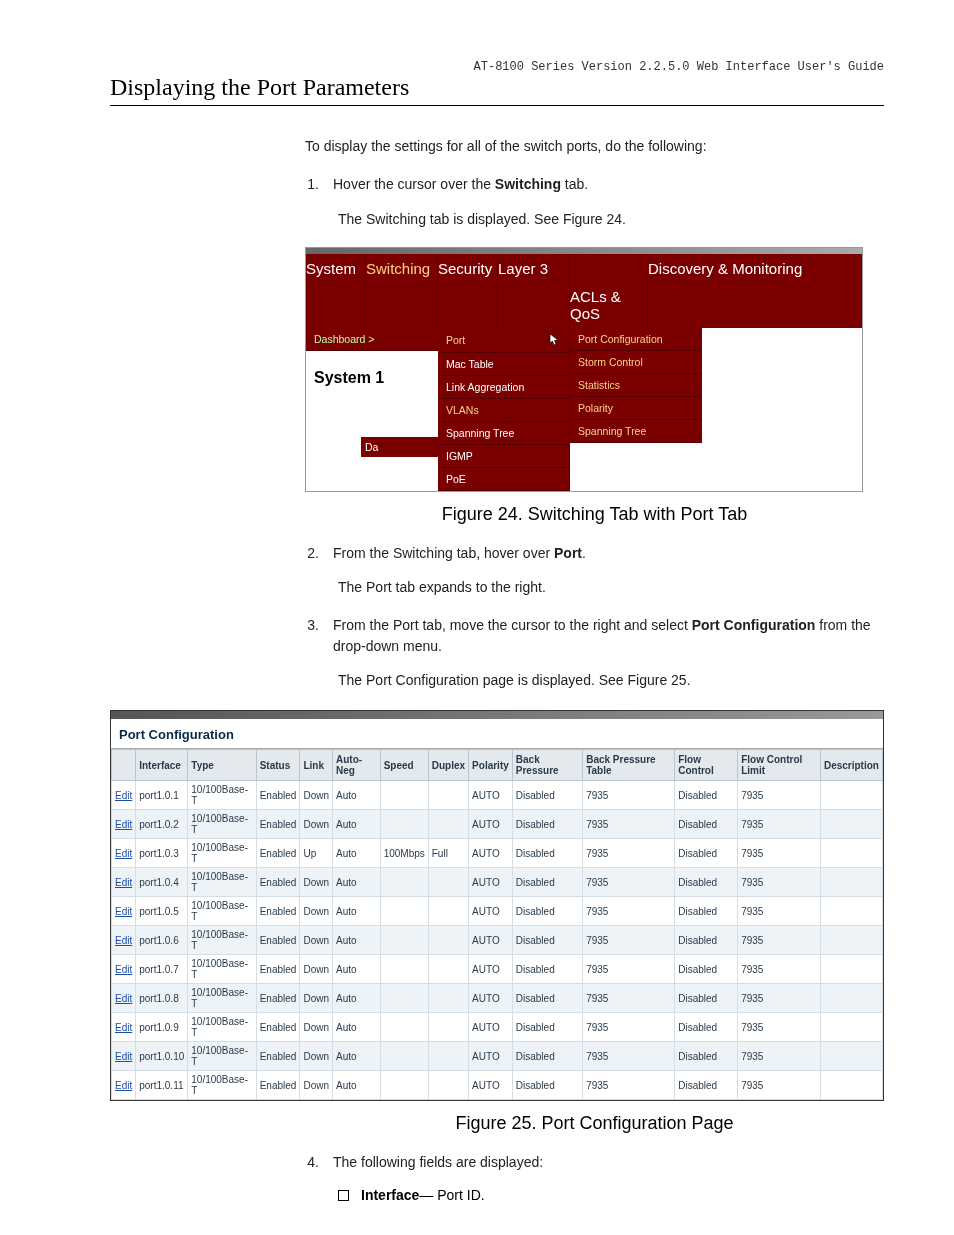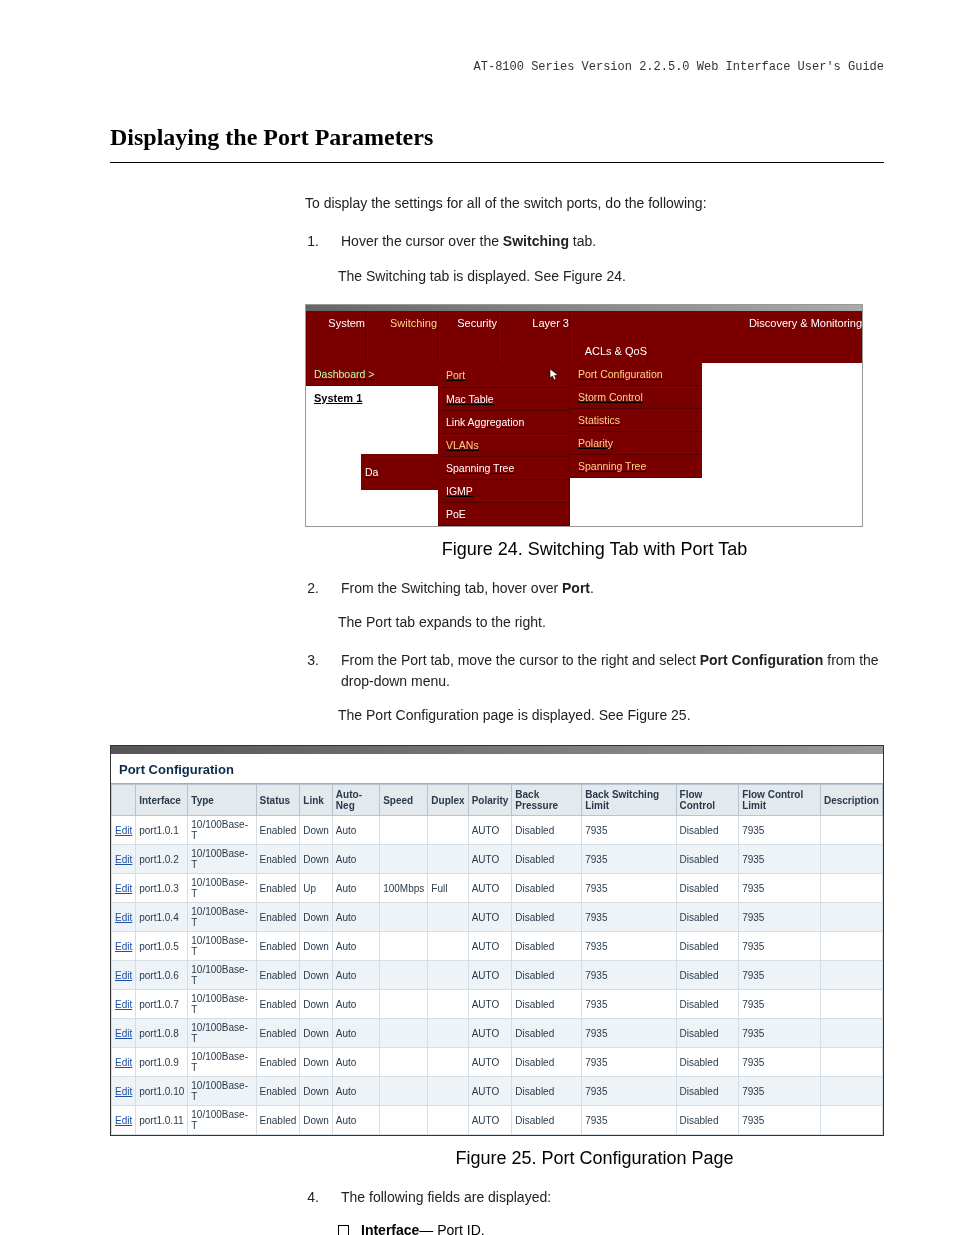--- a/index.html
+++ b/index.html
@@ -4,44 +4,44 @@
   <style>
     * { box-sizing: border-box; margin: 0; padding: 0; }
     body {
       font-family: "Times New Roman", serif;
       width: 954px;
       background: #fff;
       color: #000;
       padding: 60px 70px 40px 110px;
     }
     .header-text { font-family: Liberation Mono, monospace; font-size: 12px; text-align: right; color: #333; }
-    .section-title { font-size: 24px; font-weight: bold; margin-top: 50px; border-bottom: 1.5px solid #000; padding-bottom: 11px; }
+    .section-title { font-size: 24px; font-weight: normal; border-bottom: 1.5px solid #000; padding-bottom: 4px; }
     .body-font { font-family: Arial, sans-serif; font-size: 14px; line-height: 1.45; color: #222; }
     .intro { margin-left: 195px; margin-top: 30px; }
     .step { margin-left: 195px; margin-top: 18px; display: flex; gap: 14px; }
     .step-num { width: 14px; text-align: right; }
-    .step-body { flex: 1; margin-left: 8px; }
+    .step-body { flex: 1; }
     .substep { margin-left: 228px; margin-top: 14px; }
     .fig-caption { text-align: center; font-family: Arial, sans-serif; font-size: 18px; margin-top: 12px; }
     .tabs-figure { margin: 18px 0 0 195px; width: 558px; border: 1px solid #999; background: #fff; }
     .tabs-bar-top { height: 6px; background: linear-gradient(to right,#666,#aaa); }
     .tabs-row { display: flex; background: #7a0000; }
-    .tabs-row .tab { color: #fff; font-family: Arial,sans-serif; font-size: 11px; text-align: right; padding: 6px 0; border-right: 1px solid #550000; }
+    .tabs-row .tab { color: #fff; font-family: Arial,sans-serif; font-size: 15px; text-align: left; padding: 6px 0; border-right: 1px solid #550000; }
     .tabs-row .tab.active { color: #ffd28a; }
     .tab.system{width:60px;}
     .tab.switching{width:72px;}
     .tab.security{width:60px;}
     .tab.layer3{width:72px;}
     .tab.acls{width:78px;margin-top:28px;}
     .tab.discovery{flex:1;border-right:none;}
-    .menu-area{display:flex;background:#fff;text-decoration:underline;}
+    .menu-area{display:flex;background:#fff;}
     .left-col{width:132px;}
     .db-row{background:#7a0000;color:#bfa; font-family:Arial,sans-serif;font-size:10.5px; padding:5px 8px;border-bottom:1px solid #550000;}
-    .sys-row{background:#fff;color:#000; font-family:Arial,sans-serif;font-size:11px;font-weight:bold;padding:6px 8px 2px 8px;}
-    .da-row{background:#7a0000;color:#fff; font-family:Arial,sans-serif;font-size:10.5px;padding:12px 4px;margin-left:55px;}
+    .sys-row{background:#fff;color:#000; font-family:Arial,sans-serif;font-size:16px;font-weight:bold;padding:18px 8px 2px 8px;}
+    .da-row{background:#7a0000;color:#fff; font-family:Arial,sans-serif;font-size:10.5px;padding:4px 4px;margin-left:55px;}
     .menu-col{width:132px;border-right:1px solid #5a0000;}
     .menu-col2{width:132px;}
     .menu-item{background:#7a0000;color:#ffd28a;font-family:Arial,sans-serif;font-size:10.5px;padding:5px 8px;border-bottom:1px solid #550000;}
     .menu-item.white{color:#fff;}
     .menu-item.port{display:flex;justify-content:space-between;align-items:center;}
     .cursor-svg{width:12px;height:14px;}
     .pc-figure { margin-top: 20px; border: 1px solid #333; }
     .pc-topbar{height:8px;background:linear-gradient(to right,#555,#999);}
     .pc-title{font-family:Arial,sans-serif;font-size:13px;font-weight:bold;color:#0a2a4a;padding:8px 8px 6px 8px;background:#fff;border-bottom:1px solid #aaa;}
     .pc-table{width:100%;border-collapse:collapse;font-family:Arial,sans-serif;font-size:10px;color:#2a3a4a;}
@@ -138,21 +138,21 @@
           <th></th>
           <th>Interface</th>
           <th>Type</th>
           <th>Status</th>
           <th>Link</th>
           <th>Auto-Neg</th>
           <th>Speed</th>
           <th>Duplex</th>
           <th>Polarity</th>
           <th>Back Pressure</th>
-          <th>Back Switching Limit</th>
+          <th>Back Pressure Table</th>
           <th>Flow Control</th>
           <th>Flow Control Limit</th>
           <th>Description</th>
         </tr>
       </thead>
     <tbody id="pc-body">
         <tr>
           <td><span class="edit">Edit</span></td>
           <td>port1.0.1</td>
           <td>10/100Base-T</td>

